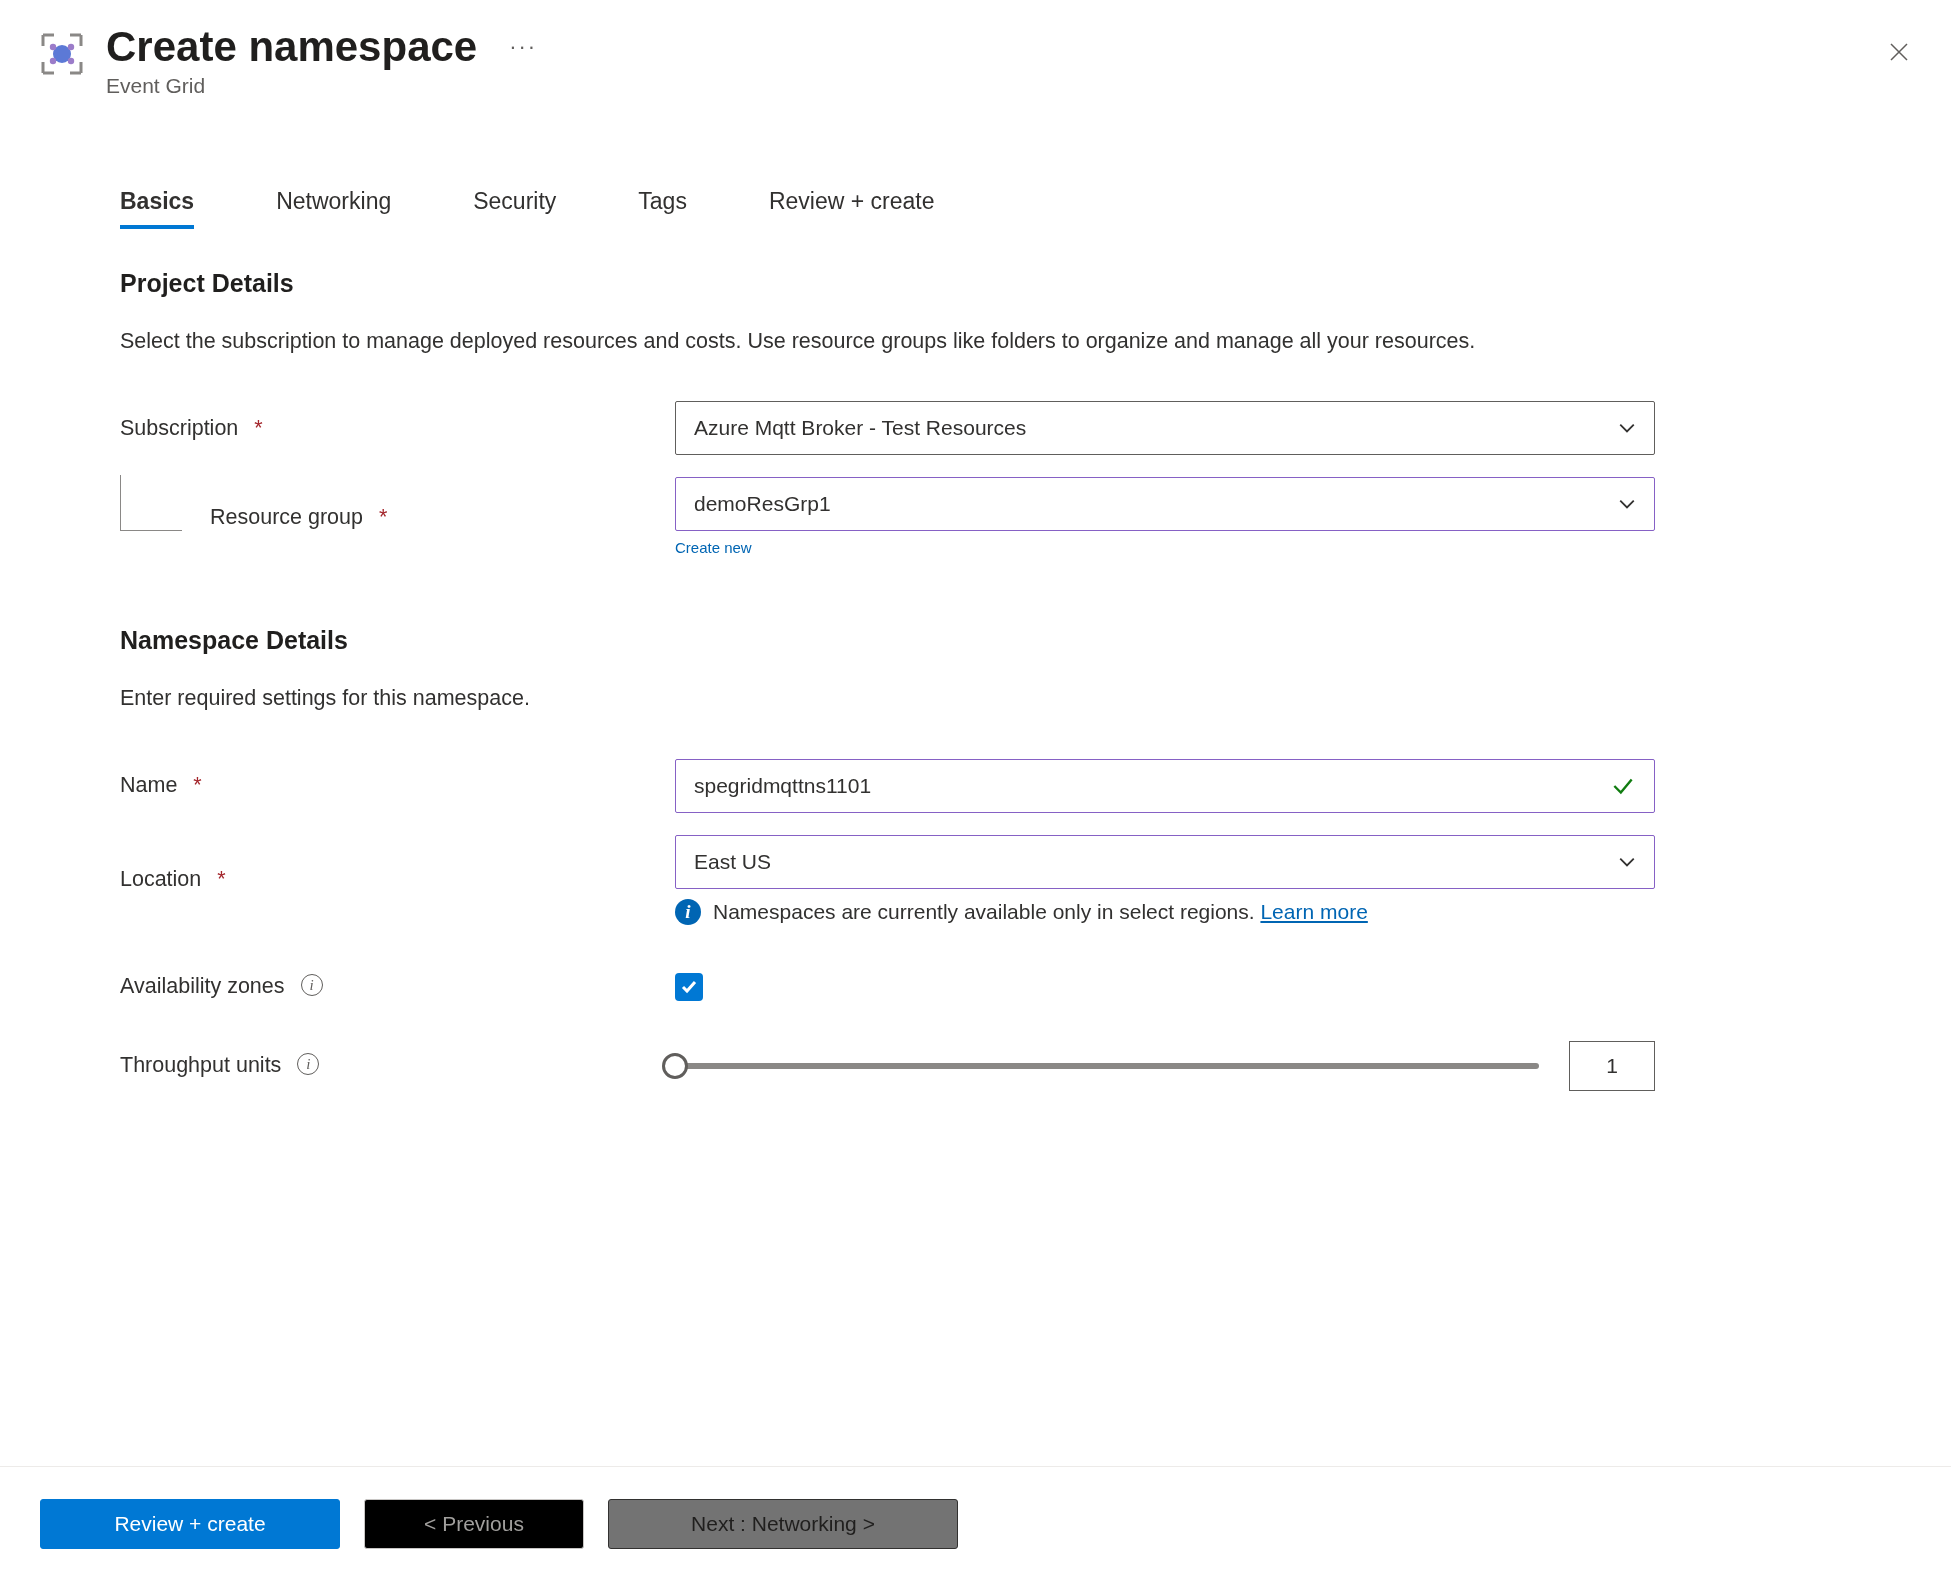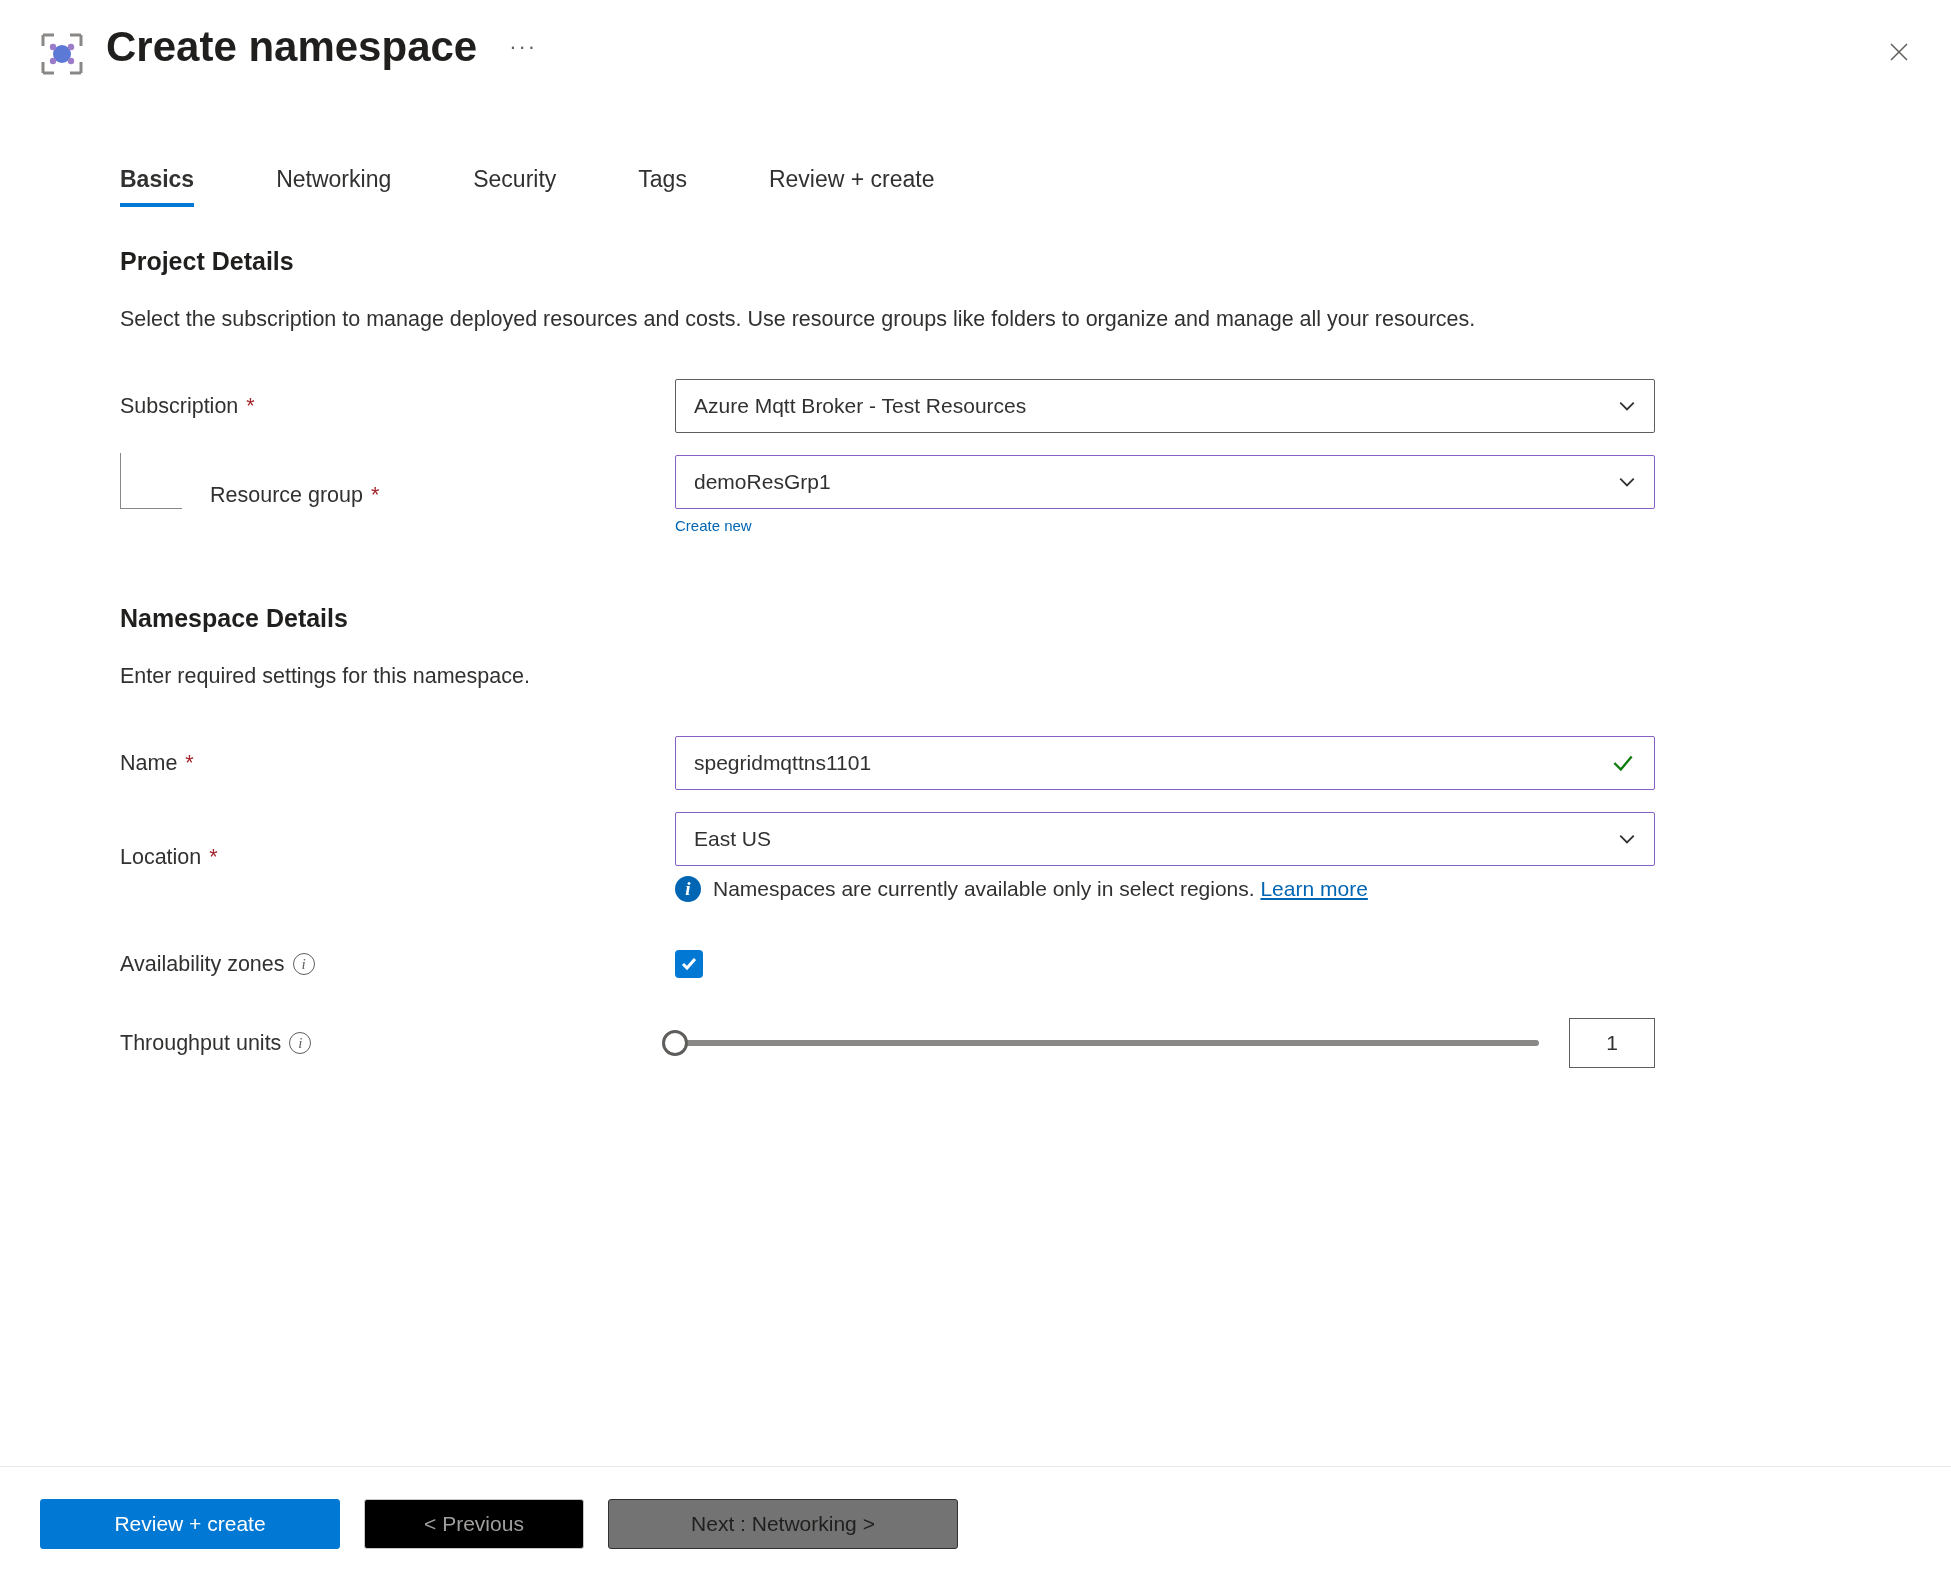--- a/index.html
+++ b/index.html
@@ -91,22 +91,21 @@
     left: 0; top: -30px;
     width: 62px; height: 56px;
     border-left: 1.5px solid #8a8886;
     border-bottom: 1.5px solid #8a8886;
   }
   .label-col {
     width: 555px;
     flex-shrink: 0;
     font-size: 21.5px;
     display: flex;
-    align-items: center;
-    gap: 8px;
+    gap: 16px;
   }
   .input-col { flex: 1; max-width: 980px; position: relative; }
   .required { color: #a4262c; }
   .select-box, .text-input {
     width: 100%;
     height: 54px;
     border: 1px solid #605e5c;
     font-size: 21px;
     padding: 0 18px;
     background: #fff;
@@ -245,20 +244,21 @@
         <circle cx="31" cy="15" r="3.2" fill="#9b7cc9"></circle>
         <circle cx="13" cy="29" r="3.2" fill="#9b7cc9"></circle>
         <circle cx="31" cy="29" r="3.2" fill="#9b7cc9"></circle>
       </svg>
     </div>
     <div class="header-text">
       <div class="title-row">
         <h1 class="page-title">Create namespace</h1>
         <span class="ellipsis">···</span>
       </div>
+      <div class="subtitle">Event Grid</div>
     </div>
   </div>
 
   <div class="close-btn">
     <svg width="24" height="24" viewBox="0 0 24 24">
         <path d="M4 4 L20 20 M20 4 L4 20" stroke="#605e5c" stroke-width="1.5"></path>
       </svg>
   </div>
 
   <div class="content">

